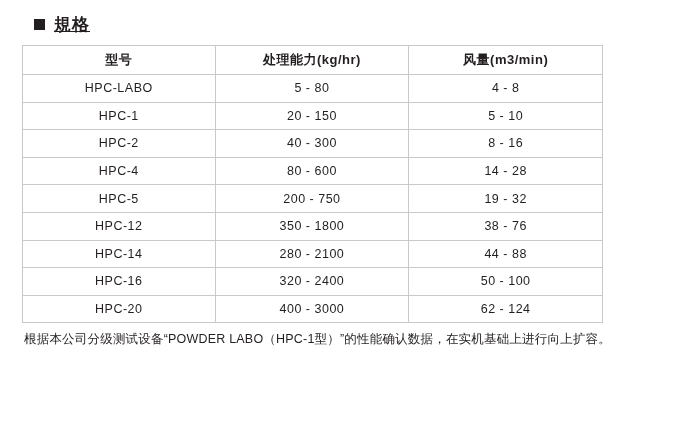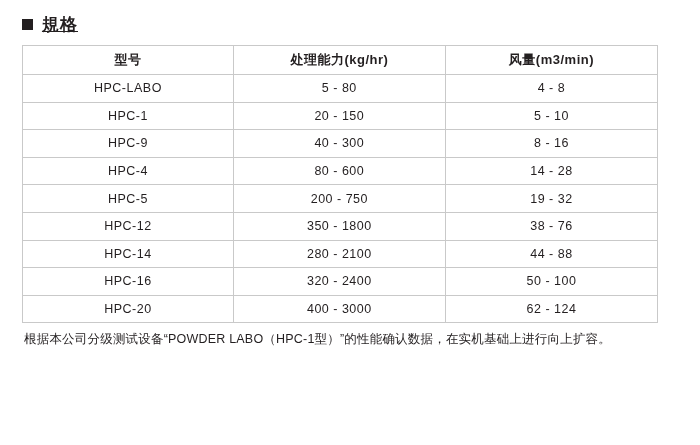--- a/index.html
+++ b/index.html
@@ -18,38 +18,38 @@
     width: 700px;
     height: 445px;
     box-sizing: border-box;
     padding: 10px 22px 0 22px;
     position: relative;
   }
   .heading {
     display: flex;
     align-items: center;
     gap: 9px;
-    margin: 6px 0 12px 0;
+    margin: 6px 0 12px 12px;
     text-decoration: underline;
   }
   .heading .bullet {
     width: 11px;
     height: 11px;
     background: #231f20;
     display: inline-block;
   }
   .heading .title {
     font-size: 17px;
     font-weight: bold;
     letter-spacing: 1px;
     line-height: 1;
   }
   table.spec {
     border-collapse: collapse;
-    width: 636px;
+    width: 581px;
     table-layout: fixed;
   }
   table.spec th, table.spec td {
     border: 1px solid #c9c9c9;
     text-align: center;
     font-size: 12.5px;
     font-weight: normal;
     letter-spacing: 0.5px;
     height: 26.6px;
     padding: 0;
@@ -98,21 +98,21 @@
         <td>HPC-LABO</td>
         <td>5 - 80</td>
         <td>4 - 8</td>
       </tr>
       <tr>
         <td>HPC-1</td>
         <td>20 - 150</td>
         <td>5 - 10</td>
       </tr>
       <tr>
-        <td>HPC-9</td>
+        <td>HPC-2</td>
         <td>40 - 300</td>
         <td>8 - 16</td>
       </tr>
       <tr>
         <td>HPC-4</td>
         <td>80 - 600</td>
         <td>14 - 28</td>
       </tr>
       <tr>
         <td>HPC-5</td>

